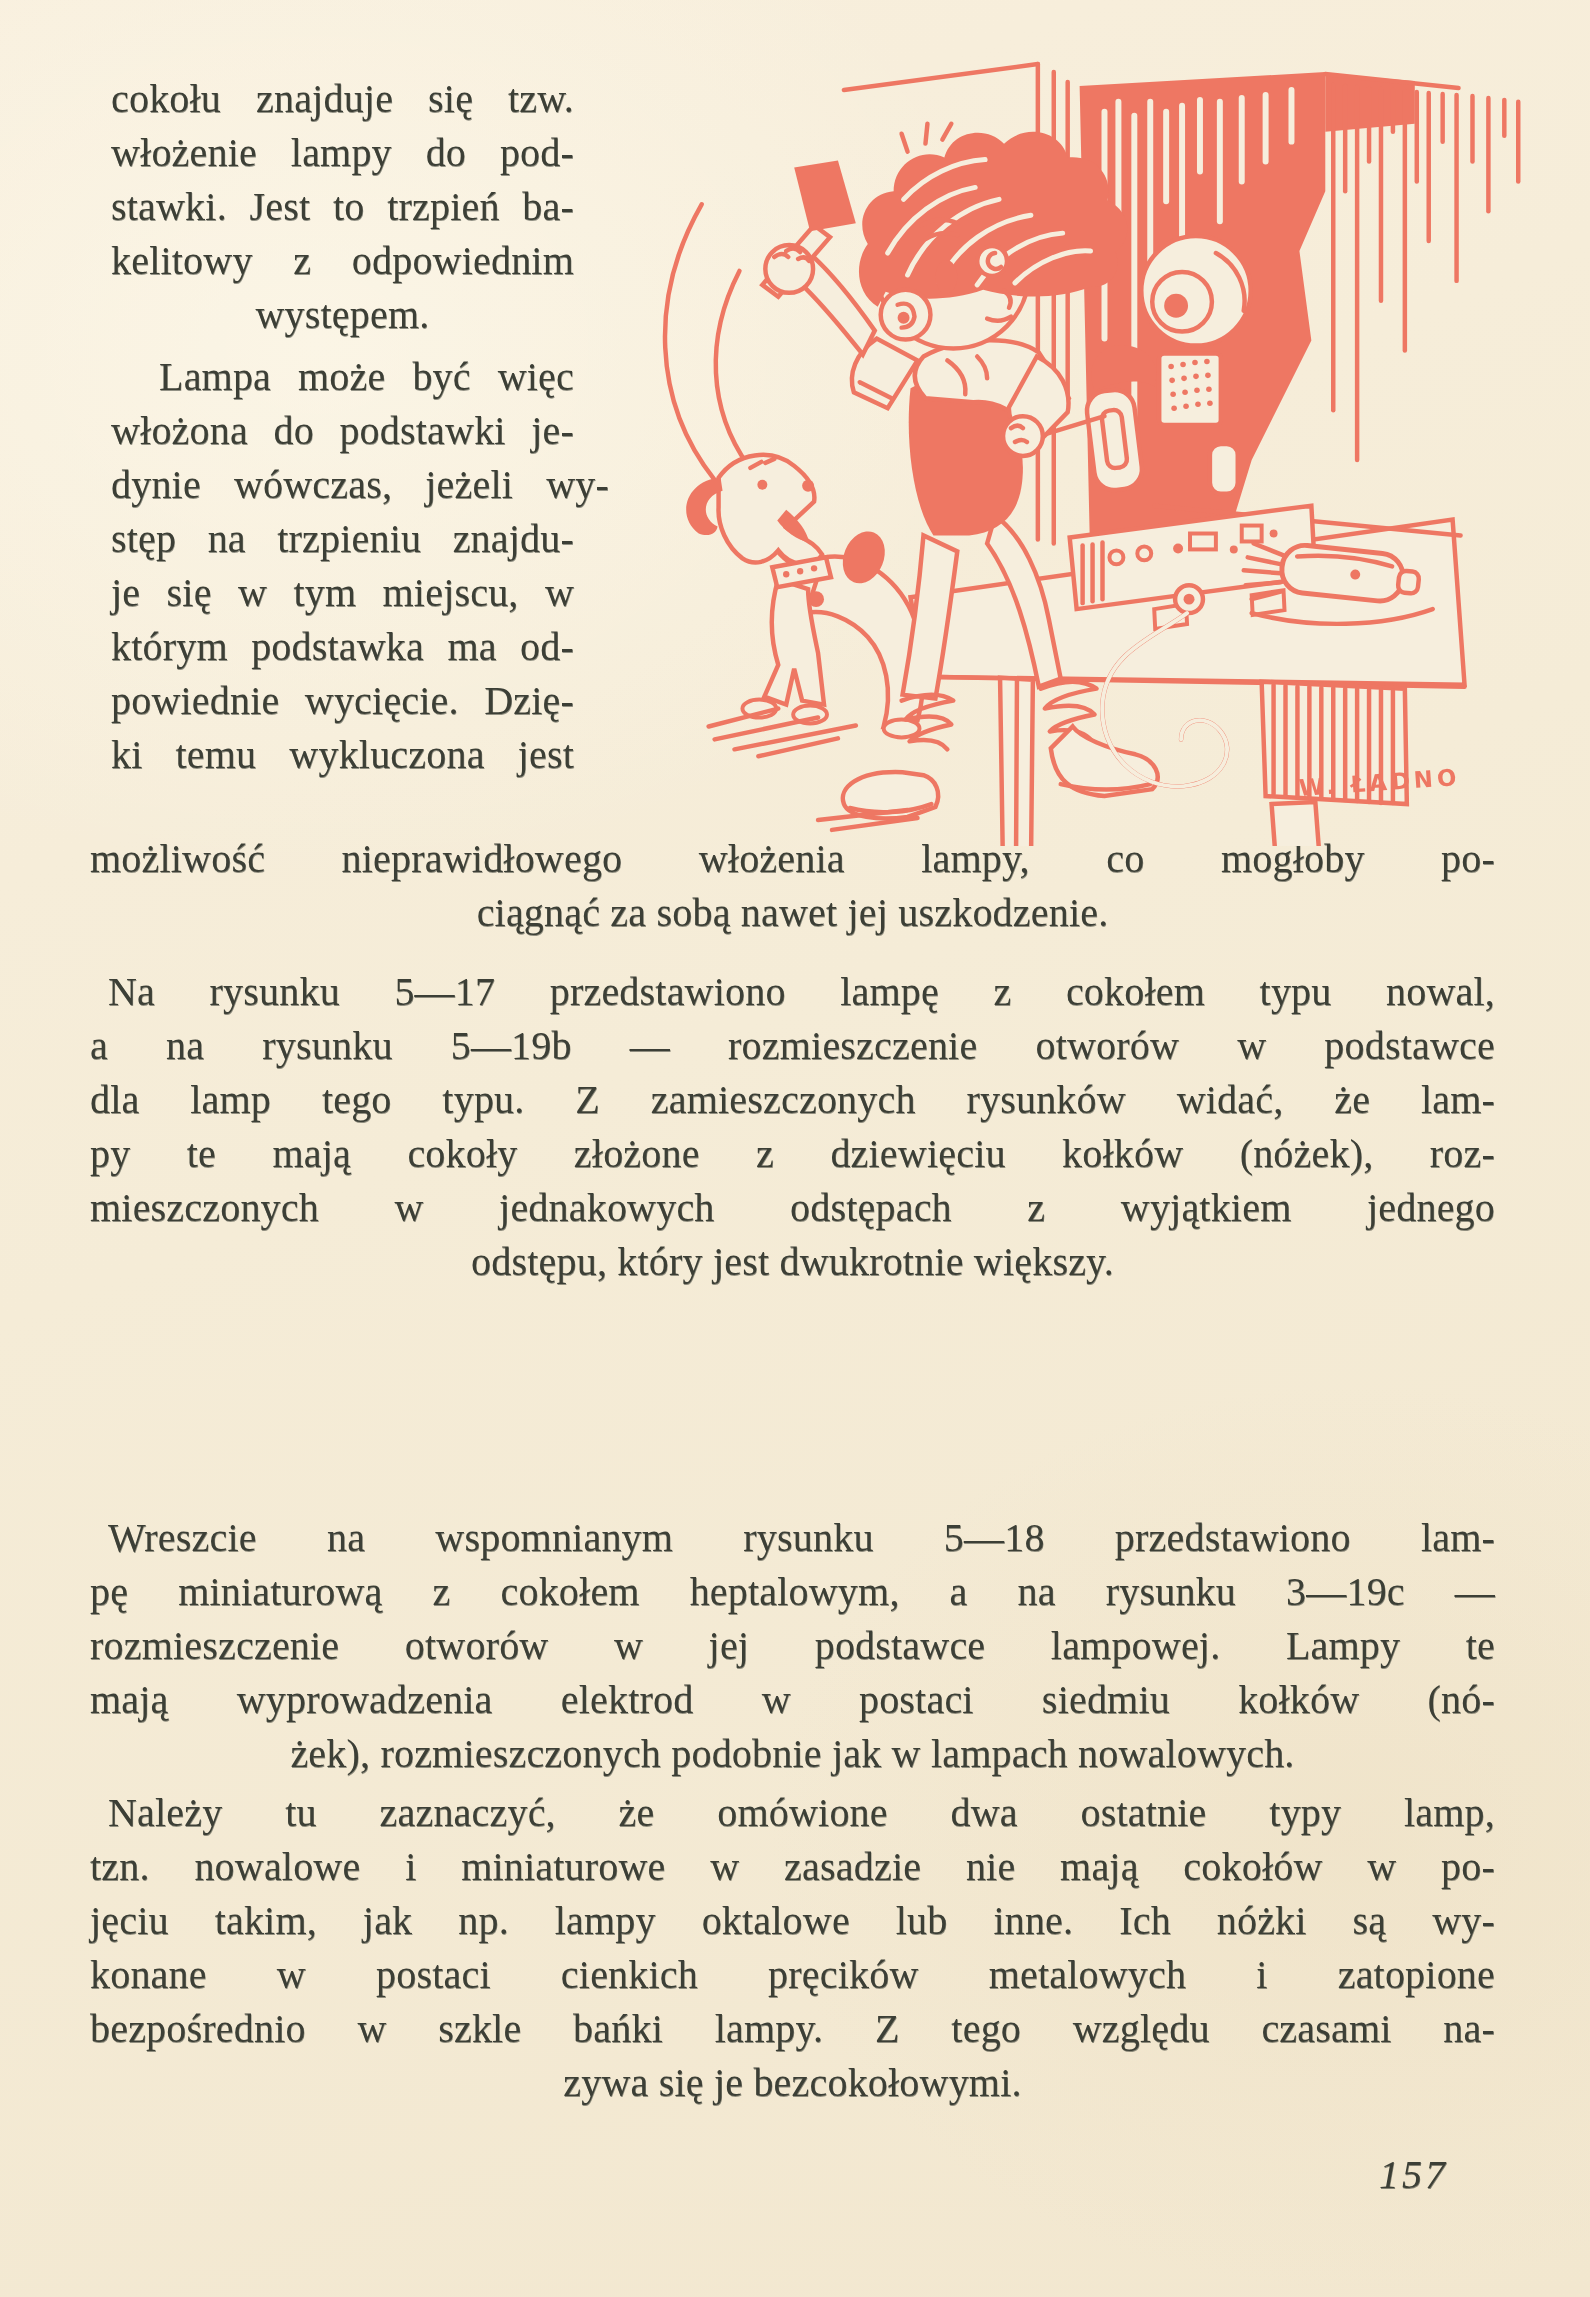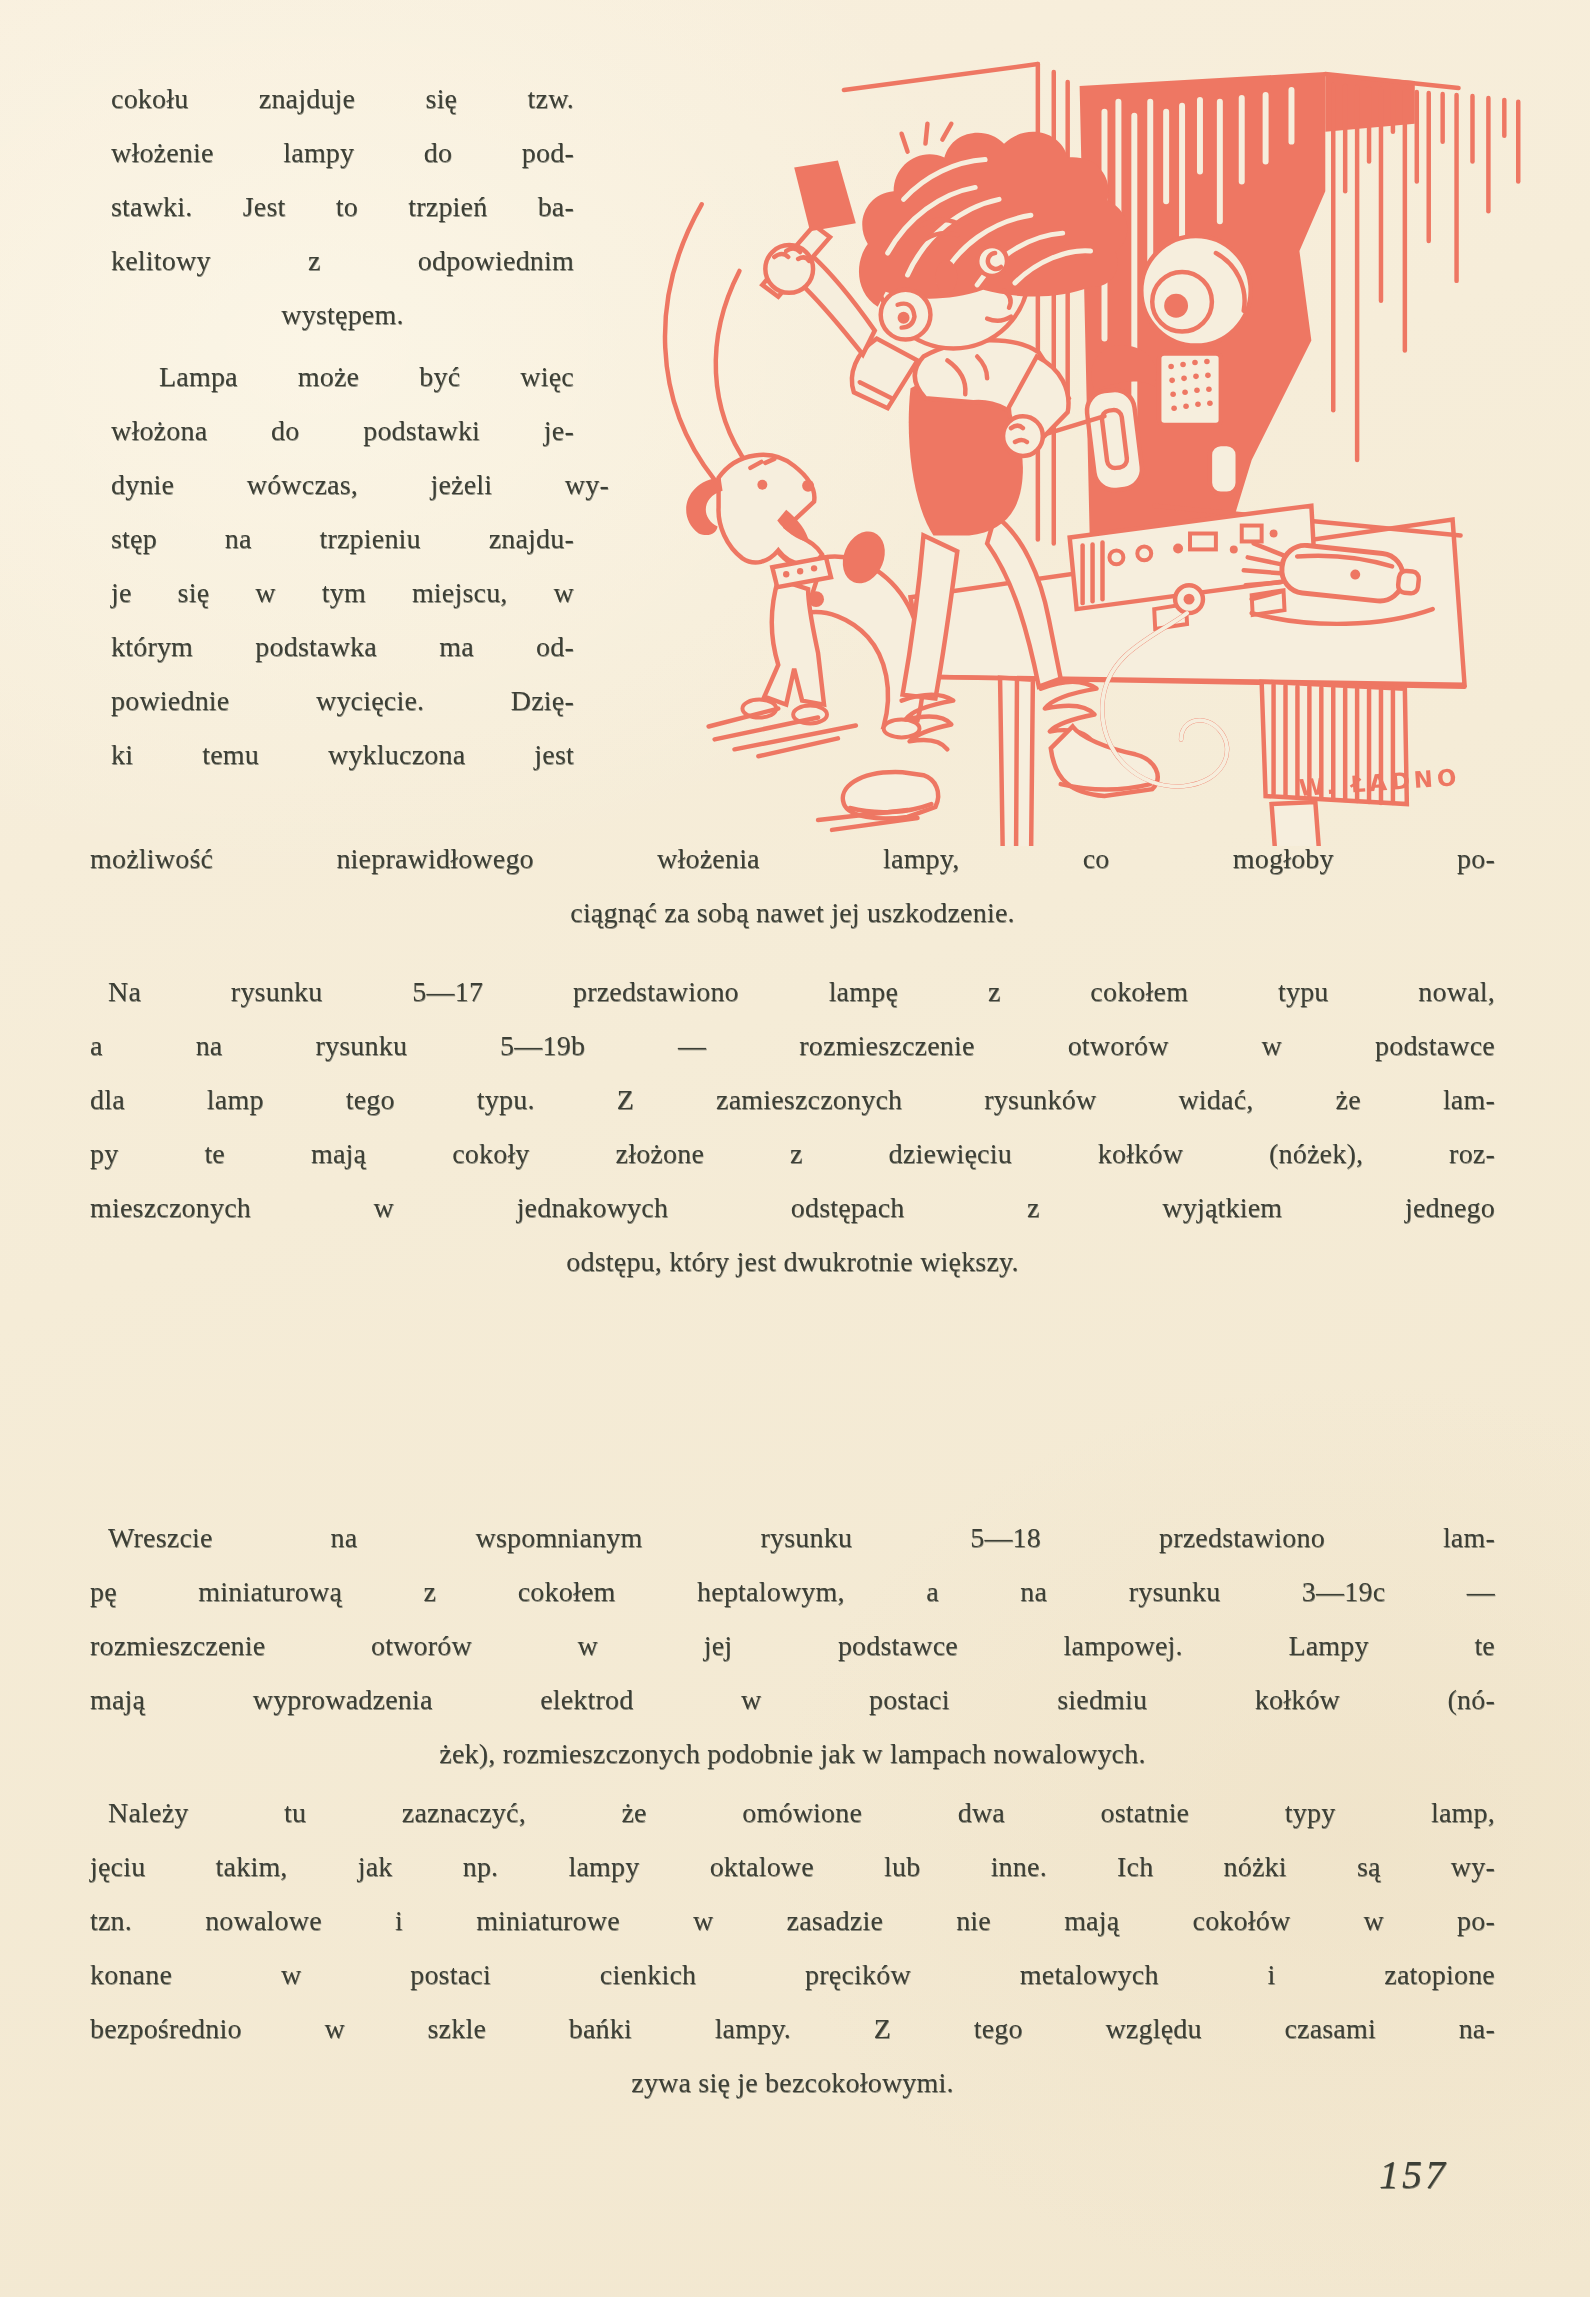--- a/index.html
+++ b/index.html
@@ -8,21 +8,21 @@
     width:1590px;height:2297px;
     background:
       radial-gradient(ellipse 1194px 896px at 20% 15%, rgba(255,252,240,.5), rgba(255,252,240,0) 60%),
       radial-gradient(ellipse 896px 697px at 85% 80%, rgba(236,222,193,.45), rgba(236,222,193,0) 65%),
       linear-gradient(158deg,#f8efdd 0%,#f5ecd7 45%,#f2e7cf 100%);
     overflow:hidden;
     font-family:"Liberation Serif","DejaVu Serif",serif;
     color:#3c3f36;
   }
   .tl{
-    height:54px;line-height:54px;font-size:28px;
+    height:54px;line-height:54px;font-size:40px;
     letter-spacing:0.2px;
     text-shadow:0.5px 0.6px 0 rgba(60,63,54,.55);
     white-space:nowrap;
   }
   .jl{text-align:justify;text-align-last:justify;white-space:normal;}
   .ll{text-align:center;}
   .col{position:absolute;left:111px;top:72px;width:463px;}
   .col .wide{width:498px;}
   .col .para2start{margin-top:8px;}
   .ind{padding-left:18px;margin-top:18px;}
@@ -90,22 +90,22 @@
   <div class="blk blk-p5">
     <div class="tl jl ind">Wreszcie na wspomnianym rysunku 5—18 przedstawiono lam-</div>
     <div class="tl jl">pę miniaturową z cokołem heptalowym, a na rysunku 3—19c —</div>
     <div class="tl jl">rozmieszczenie otworów w jej podstawce lampowej. Lampy te</div>
     <div class="tl jl">mają wyprowadzenia elektrod w postaci siedmiu kołków (nó-</div>
     <div class="tl ll">żek), rozmieszczonych podobnie jak w lampach nowalowych.</div>
   </div>
 
   <div class="blk blk-p6">
     <div class="tl jl ind">Należy tu zaznaczyć, że omówione dwa ostatnie typy lamp,</div>
+    <div class="tl jl">tzn. nowalowe i miniaturowe w zasadzie nie mają cokołów w po-</div>
     <div class="tl jl">jęciu takim, jak np. lampy oktalowe lub inne. Ich nóżki są wy-</div>
-    <div class="tl jl">tzn. nowalowe i miniaturowe w zasadzie nie mają cokołów w po-</div>
     <div class="tl jl">konane w postaci cienkich pręcików metalowych i zatopione</div>
     <div class="tl jl">bezpośrednio w szkle bańki lampy. Z tego względu czasami na-</div>
     <div class="tl ll">zywa się je bezcokołowymi.</div>
   </div>
 
   <div class="pagenum">157</div>
 
   <svg class="illu" viewBox="0 0 1110 810" aria-hidden="true">
 
     <g>

